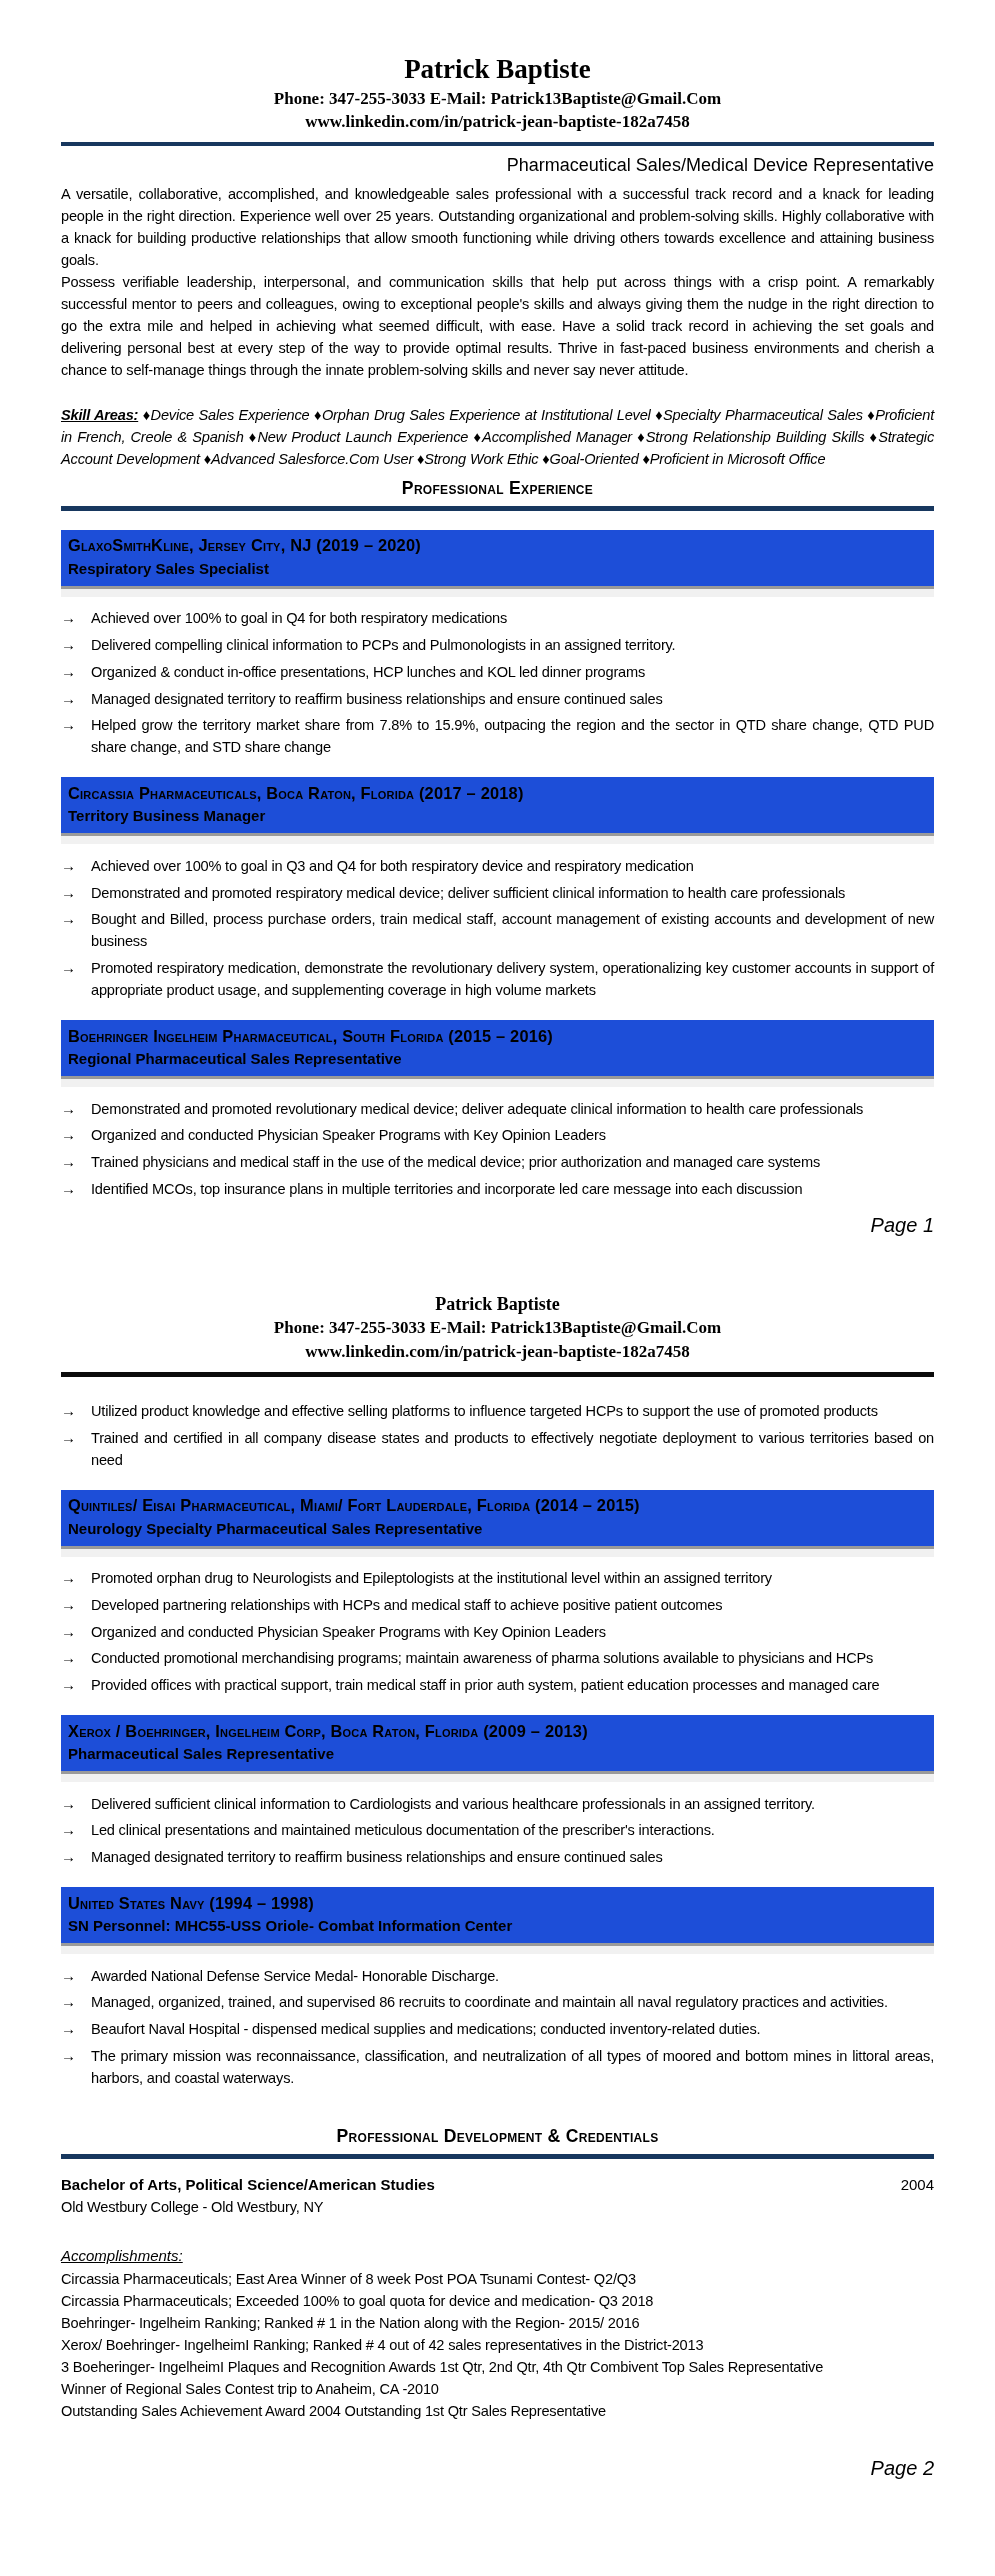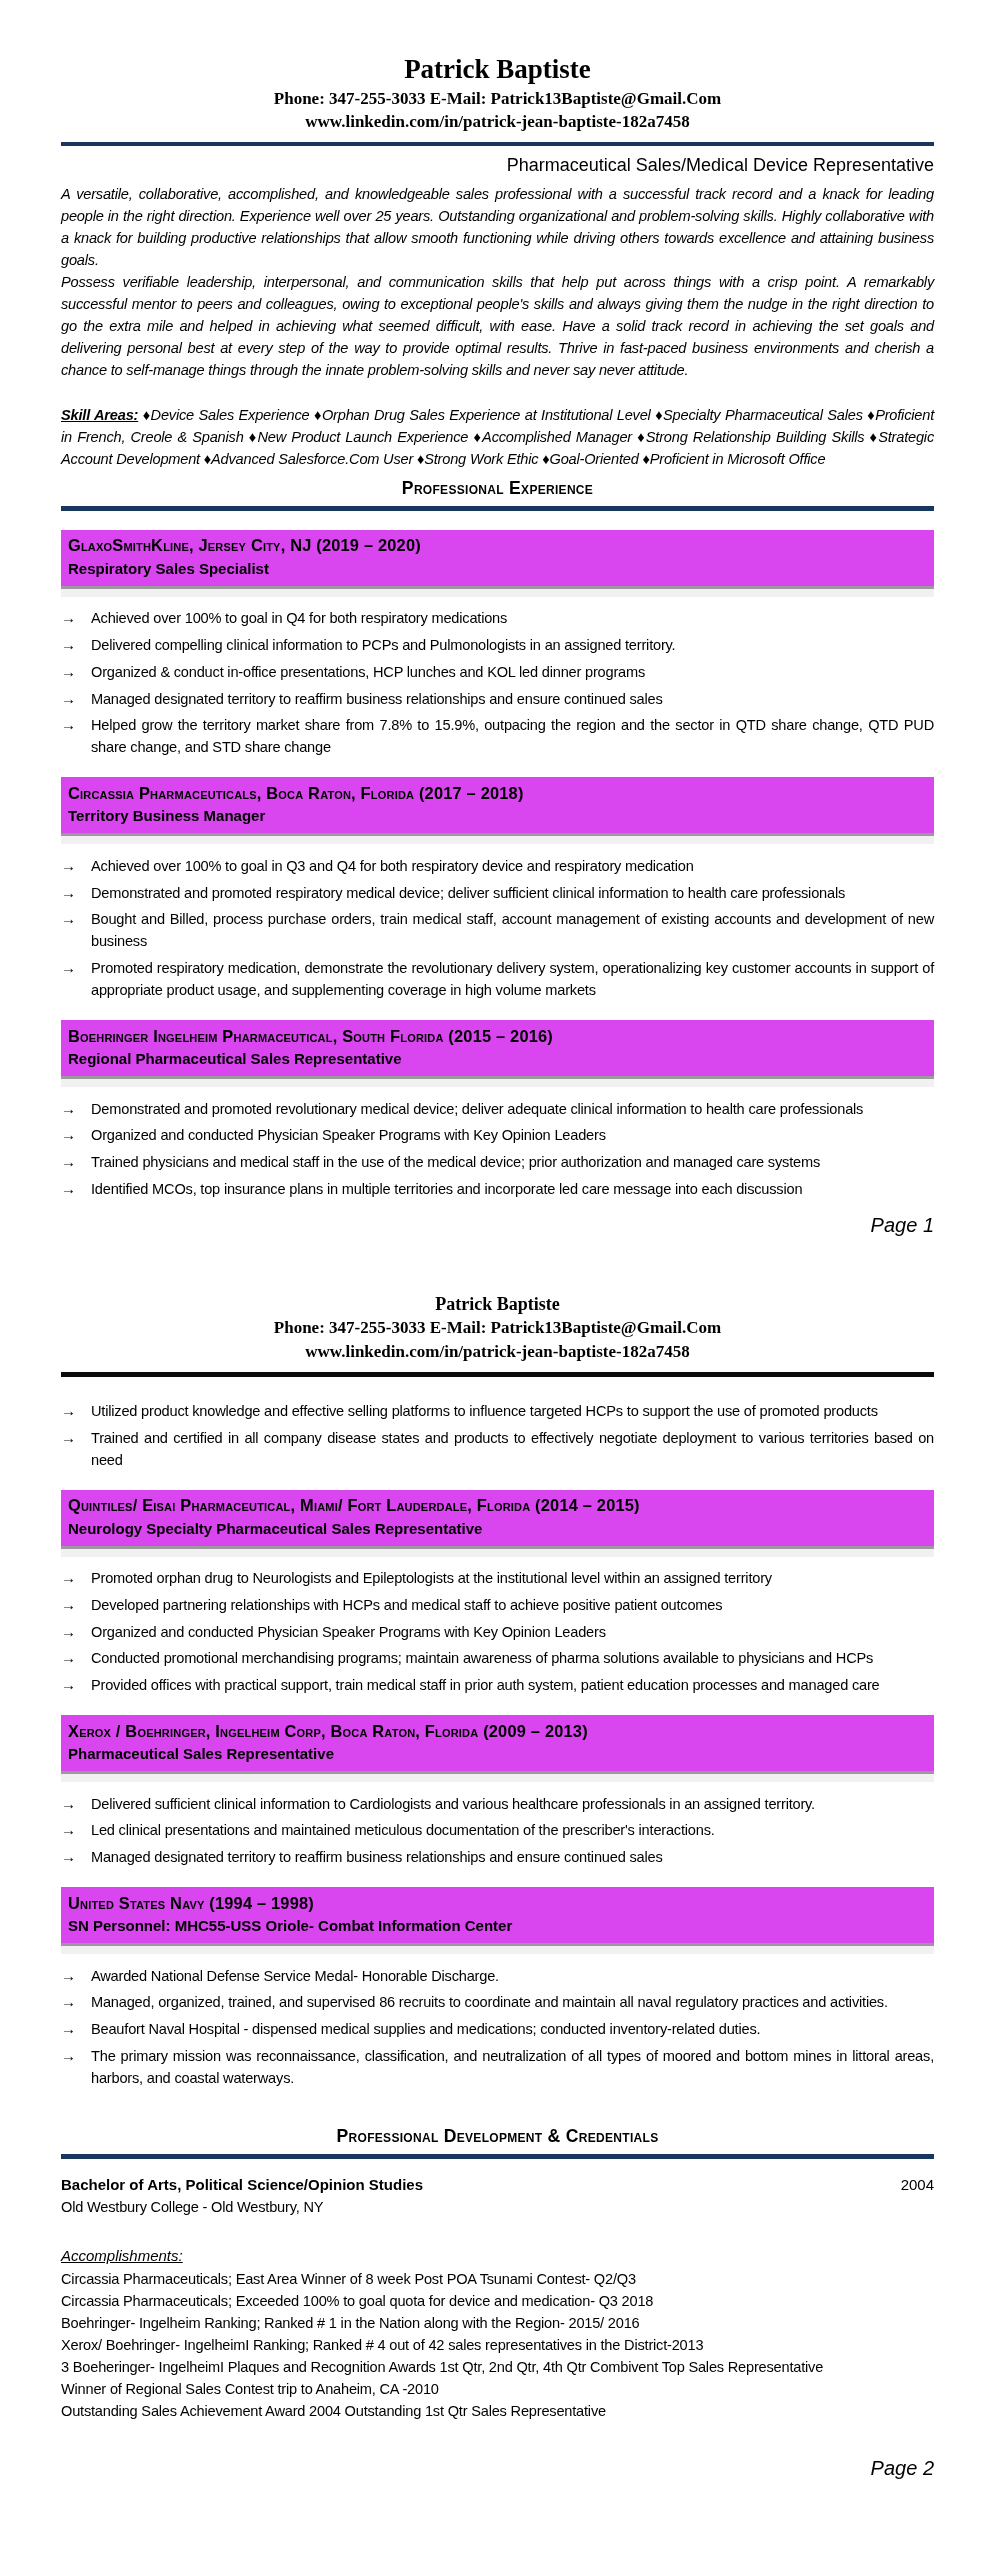--- a/index.html
+++ b/index.html
@@ -9,31 +9,31 @@
   }
   .content{padding:0 61px;}
   .serif{font-family:"Liberation Serif", serif;}
 
   .p1-name{font-size:27px;font-weight:bold;text-align:center;padding-top:53px;line-height:1.25;}
   .contact{font-size:17px;font-weight:bold;text-align:center;line-height:23.4px;}
   .rule-navy{height:4.7px;background:#17375E;margin-top:8.2px;}
   .doc-title{font-size:18px;font-weight:normal;text-align:right;margin-top:7px;line-height:24.6px;}
 
   .body-text{font-size:14.6px;line-height:22px;text-align:justify;letter-spacing:-0.2px;}
-  .summary p{margin:0;font-style:italic;}
+  .summary p{margin:0;}
   .summary{margin-top:4.7px;}
 
   .skills{margin-top:23.4px;font-style:italic;}
   .skills .lbl{font-weight:bold;text-decoration:underline;}
 
   .sec-head{text-align:center;font-weight:bold;font-variant:small-caps;font-size:17.6px;margin-top:8px;letter-spacing:0.3px;}
   .sec-rule{height:4.7px;background:#17375E;margin-top:7px;}
 
   .job{margin-top:19px;}
-  .job-head{background:#d946ef;border-bottom:3.5px solid #9a9a9a;padding:4.7px 7px 5.9px;}
+  .job-head{background:#1d4ed8;border-bottom:3.5px solid #9a9a9a;padding:4.7px 7px 5.9px;}
   .job-company{font-weight:bold;font-variant:small-caps;font-size:16.4px;line-height:23.4px;letter-spacing:0.2px;}
   .job-title{font-weight:bold;font-size:15px;line-height:22px;}
   .job-strip{height:8.2px;background:#F1F1F1;}
 
   .bullets{margin-top:10.5px;}
   .bullet{display:flex;margin-bottom:4.7px;}
   .bullet .arrow{flex:0 0 30px;width:30px;font-size:15px;line-height:22px;}
   .bullet .bt{flex:1;}
 
   .page-footer{text-align:right;font-style:italic;font-size:20px;line-height:22px;margin-top:14px;}
@@ -253,21 +253,21 @@
             <span class="arrow">→</span>
             <span class="bt body-text">The primary mission was reconnaissance, classification, and neutralization of all types of moored and bottom mines in littoral areas, harbors, and coastal waterways.</span>
           </div>
       </div>
     </div>
 
     <div class="sec-head" style="margin-top:37px;">Professional Development &amp; Credentials</div>
     <div class="sec-rule"></div>
 
     <div class="edu-row">
-      <span class="edu-degree">Bachelor of Arts, Political Science/Opinion Studies</span>
+      <span class="edu-degree">Bachelor of Arts, Political Science/American Studies</span>
       <span class="edu-year">2004</span>
     </div>
     <div class="edu-school">Old Westbury College - Old Westbury, NY</div>
 
     <div class="accomp-label">Accomplishments:</div>
     <div class="accomp-list">
       <div class="accomp-item">Circassia Pharmaceuticals; East Area Winner of 8 week Post POA Tsunami Contest- Q2/Q3</div>
       <div class="accomp-item">Circassia Pharmaceuticals; Exceeded 100% to goal quota for device and medication- Q3 2018</div>
       <div class="accomp-item">Boehringer- Ingelheim Ranking; Ranked # 1 in the Nation along with the Region- 2015/ 2016</div>
       <div class="accomp-item">Xerox/ Boehringer- IngelheimI Ranking; Ranked # 4 out of 42 sales representatives in the District-2013</div>

